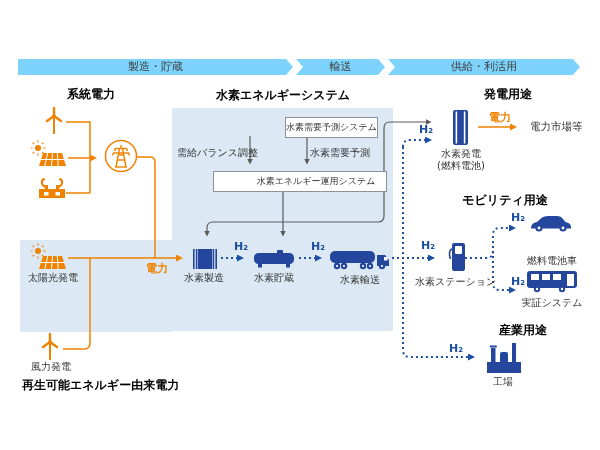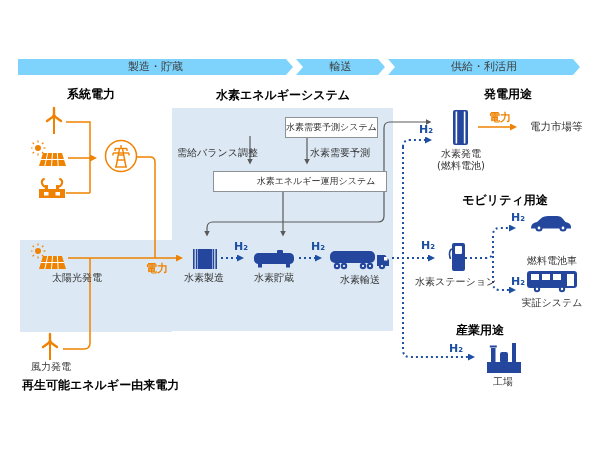--- a/index.html
+++ b/index.html
@@ -29,21 +29,21 @@
   <div class="panel" style="left:20px;top:240px;width:152px;height:92px;"></div>
 
   <div class="phase first" style="left:18px;width:275px;">製造・貯蔵</div>
   <div class="phase mid" style="left:388px;width:192px;">供給・利活用</div>
   <div class="phase mid" style="left:296px;width:89px;">輸送</div>
 
   <div class="head" style="left:51px;top:86px;width:80px;">系統電力</div>
   <div class="head" style="left:203px;top:87px;width:160px;">水素エネルギーシステム</div>
   <div class="head" style="left:468px;top:86px;width:80px;">発電用途</div>
   <div class="head" style="left:455px;top:192px;width:100px;">モビリティ用途</div>
-  <div class="head" style="left:440px;top:322px;width:80px;">産業用途</div>
+  <div class="head" style="left:483px;top:322px;width:80px;">産業用途</div>
   <div class="head" style="left:22px;top:377px;text-align:left;">再生可能エネルギー由来電力</div>
 
   <svg width="600" height="450" style="position:absolute;left:0;top:0;pointer-events:none;">
     <defs>
       <marker id="ao" markerUnits="userSpaceOnUse" markerWidth="7" markerHeight="7" refX="5" refY="3.5" orient="auto">
         <path d="M0,0 L7,3.5 L0,7 Z" fill="#ef8200"></path>
         </marker>
       <marker id="ag" markerUnits="userSpaceOnUse" markerWidth="6" markerHeight="6" refX="4.5" refY="3" orient="auto">
         <path d="M0,0 L6,3 L0,6 Z" fill="#5a5a5a"></path>
         </marker>
@@ -263,21 +263,21 @@
   <div class="icon" style="left:485px;top:342px;">
     <svg width="38" height="32" viewBox="0 0 38 32">
       <rect x="2" y="20" width="34" height="11" fill="#24479d"></rect>
       <rect x="6" y="6" width="4.5" height="15" fill="#24479d"></rect>
       <rect x="4.8" y="3.5" width="7" height="2" fill="#24479d"></rect>
       <rect x="15" y="10" width="8" height="11" rx="2" fill="#24479d"></rect>
       <rect x="27" y="1" width="4" height="20" fill="#24479d"></rect>
     </svg>
   </div>
 
-  <div class="lbl" style="left:26px;top:272px;width:54px;margin-left:24px;">太陽光発電</div>
+  <div class="lbl" style="left:26px;top:272px;width:54px;">太陽光発電</div>
   <div class="lbl" style="left:29px;top:361px;width:44px;">風力発電</div>
   <div class="lbl" style="left:175px;top:272px;width:58px;">水素製造</div>
   <div class="lbl" style="left:245px;top:272px;width:58px;">水素貯蔵</div>
   <div class="lbl" style="left:331px;top:274px;width:58px;">水素輸送</div>
 
   <div class="lbl" style="left:425px;top:148px;width:72px;">水素発電</div>
   <div class="lbl" style="left:425px;top:160px;width:72px;">(燃料電池)</div>
   <div class="lbl" style="left:415px;top:276px;width:76px;">水素ステーション</div>
   <div class="lbl" style="left:522px;top:236px;width:60px;margin-top:19px;">燃料電池車</div>
   <div class="lbl" style="left:519px;top:297px;width:66px;">実証システム</div>

